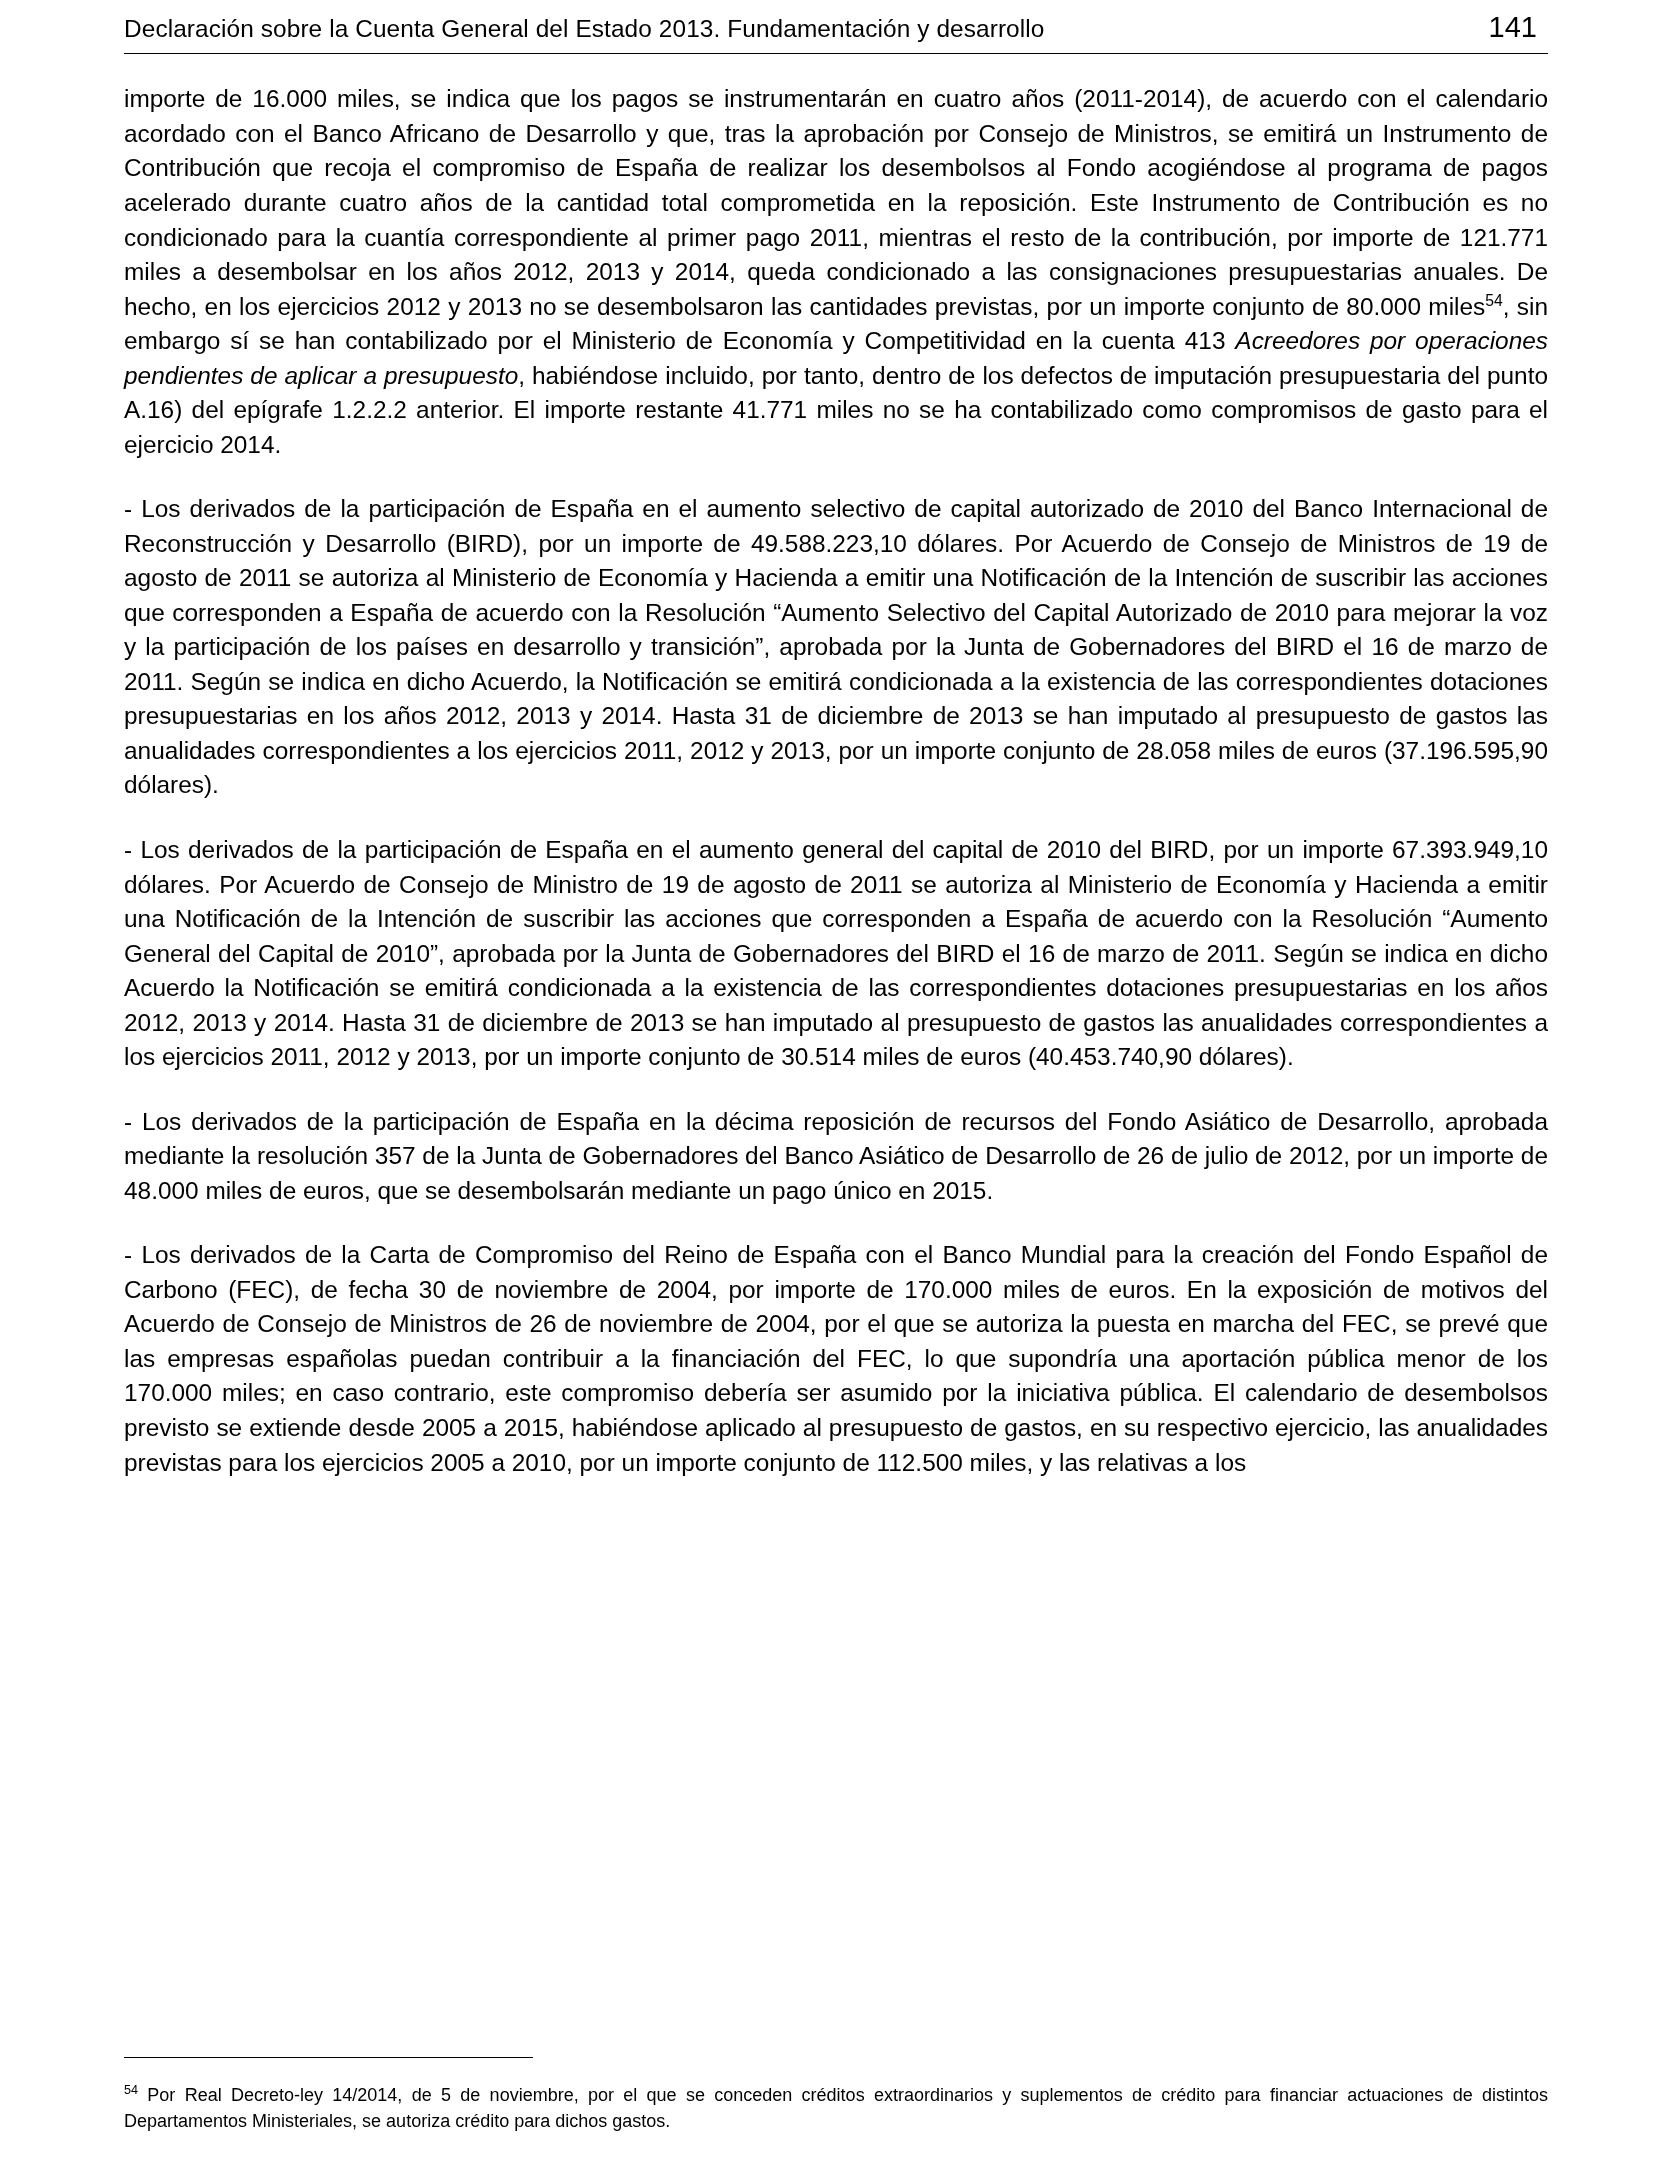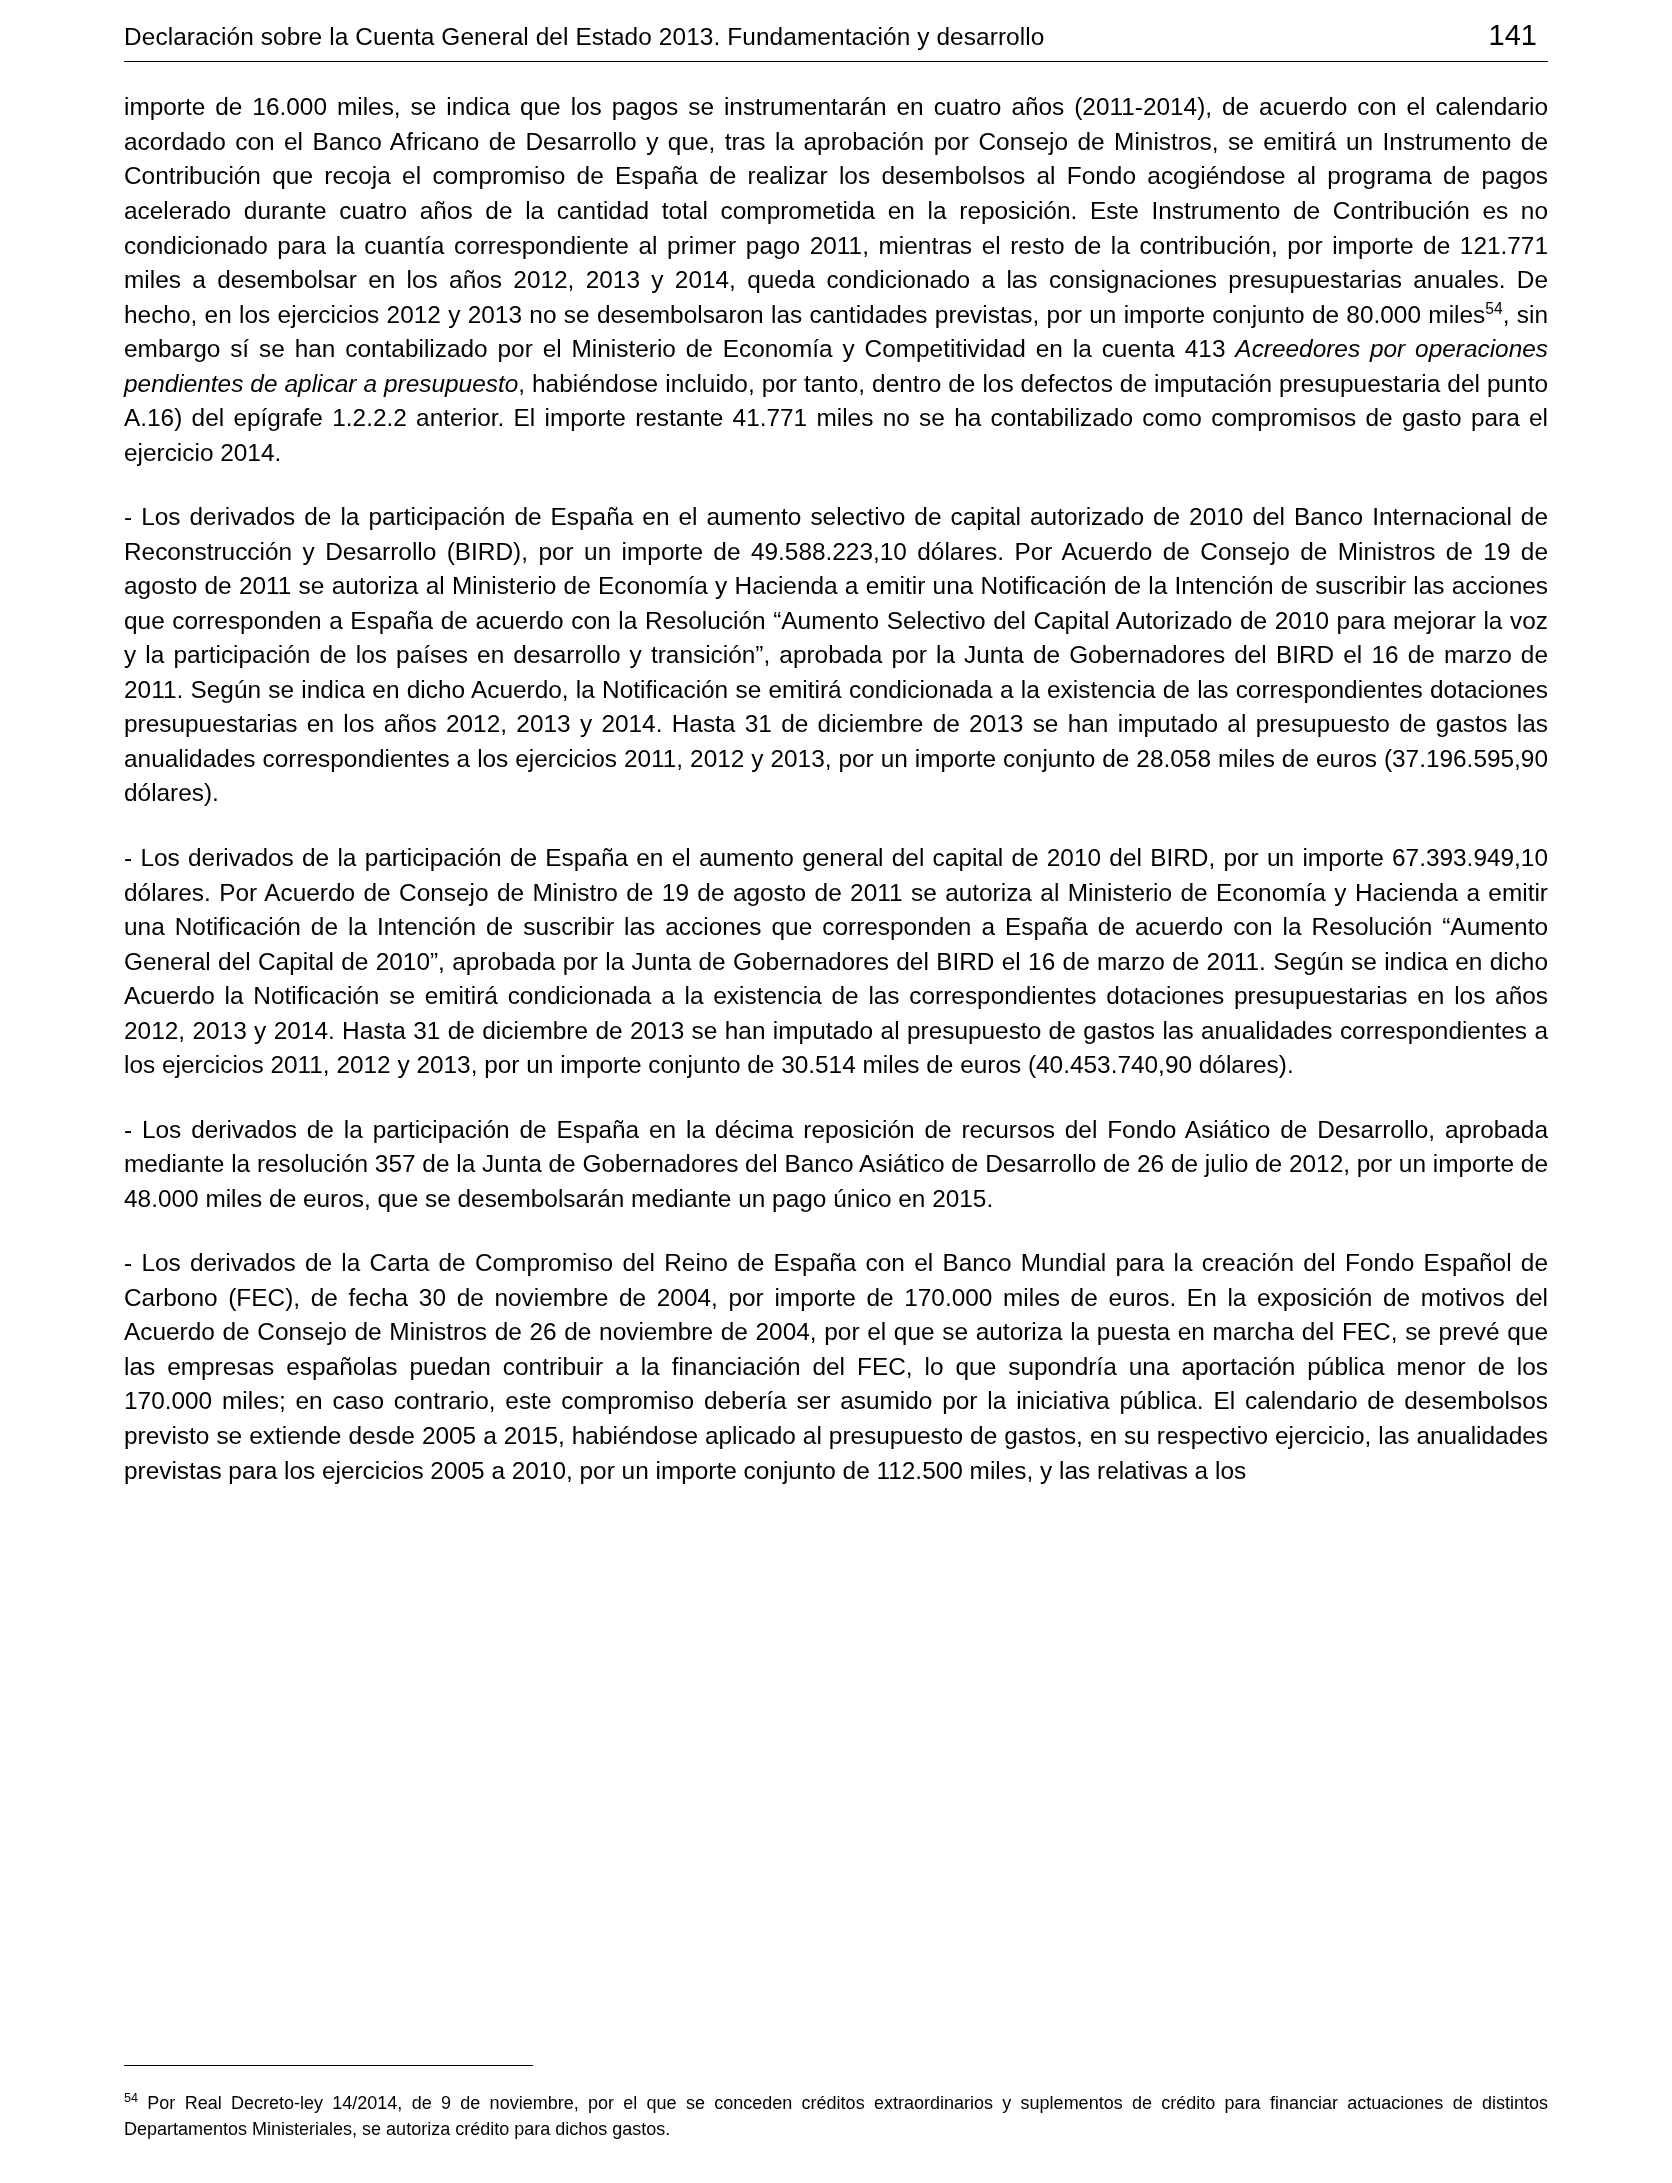--- a/index.html
+++ b/index.html
@@ -13,21 +13,21 @@
   }
   .page {
     width: 1672px;
     min-height: 2183px;
     box-sizing: border-box;
     padding: 0;
     position: relative;
     background: #ffffff;
   }
   .header {
-    margin: 8px 124px 0 124px;
+    margin: 0 124px 0 124px;
     padding: 11px 0 9.4px 0;
     border-bottom: 1.6px solid #000000;
     display: flex;
     align-items: baseline;
     justify-content: space-between;
   }
   .header-title {
     font-size: 24.4px;
     letter-spacing: 0.1px;
     white-space: nowrap;
@@ -104,17 +104,17 @@
     <p class="para">- Los derivados de la participación de España en el aumento general del capital de 2010 del BIRD, por un importe 67.393.949,10 dólares. Por Acuerdo de Consejo de Ministro de 19 de agosto de 2011 se autoriza al Ministerio de Economía y Hacienda a emitir una Notificación de la Intención de suscribir las acciones que corresponden a España de acuerdo con la Resolución “Aumento General del Capital de 2010”, aprobada por la Junta de Gobernadores del BIRD el 16 de marzo de 2011. Según se indica en dicho Acuerdo la Notificación se emitirá condicionada a la existencia de las correspondientes dotaciones presupuestarias en los años 2012, 2013 y 2014. Hasta 31 de diciembre de 2013 se han imputado al presupuesto de gastos las anualidades correspondientes a los ejercicios 2011, 2012 y 2013, por un importe conjunto de 30.514 miles de euros (40.453.740,90 dólares).</p>
 
     <p class="para">- Los derivados de la participación de España en la décima reposición de recursos del Fondo Asiático de Desarrollo, aprobada mediante la resolución 357 de la Junta de Gobernadores del Banco Asiático de Desarrollo de 26 de julio de 2012, por un importe de 48.000 miles de euros, que se desembolsarán mediante un pago único en 2015.</p>
 
     <p class="para">- Los derivados de la Carta de Compromiso del Reino de España con el Banco Mundial para la creación del Fondo Español de Carbono (FEC), de fecha 30 de noviembre de 2004, por importe de 170.000 miles de euros. En la exposición de motivos del Acuerdo de Consejo de Ministros de 26 de noviembre de 2004, por el que se autoriza la puesta en marcha del FEC, se prevé que las empresas españolas puedan contribuir a la financiación del FEC, lo que supondría una aportación pública menor de los 170.000 miles; en caso contrario, este compromiso debería ser asumido por la iniciativa pública. El calendario de desembolsos previsto se extiende desde 2005 a 2015, habiéndose aplicado al presupuesto de gastos, en su respectivo ejercicio, las anualidades previstas para los ejercicios 2005 a 2010, por un importe conjunto de 112.500 miles, y las relativas a los</p>
 
   </div>
 
   <div class="footnote-area">
     <div class="footnote-rule"></div>
-    <p class="footnote-text"><span class="footnote-mark">54</span><span> Por Real Decreto-ley 14/2014, de 9 de noviembre, por el que se conceden créditos extraordinarios y suplementos de crédito para financiar actuaciones de distintos Departamentos Ministeriales, se autoriza crédito para dichos gastos.</span></p>
+    <p class="footnote-text"><span class="footnote-mark">54</span><span> Por Real Decreto-ley 14/2014, de 5 de noviembre, por el que se conceden créditos extraordinarios y suplementos de crédito para financiar actuaciones de distintos Departamentos Ministeriales, se autoriza crédito para dichos gastos.</span></p>
   </div>
 
 </div>
 
 
 </body></html>

